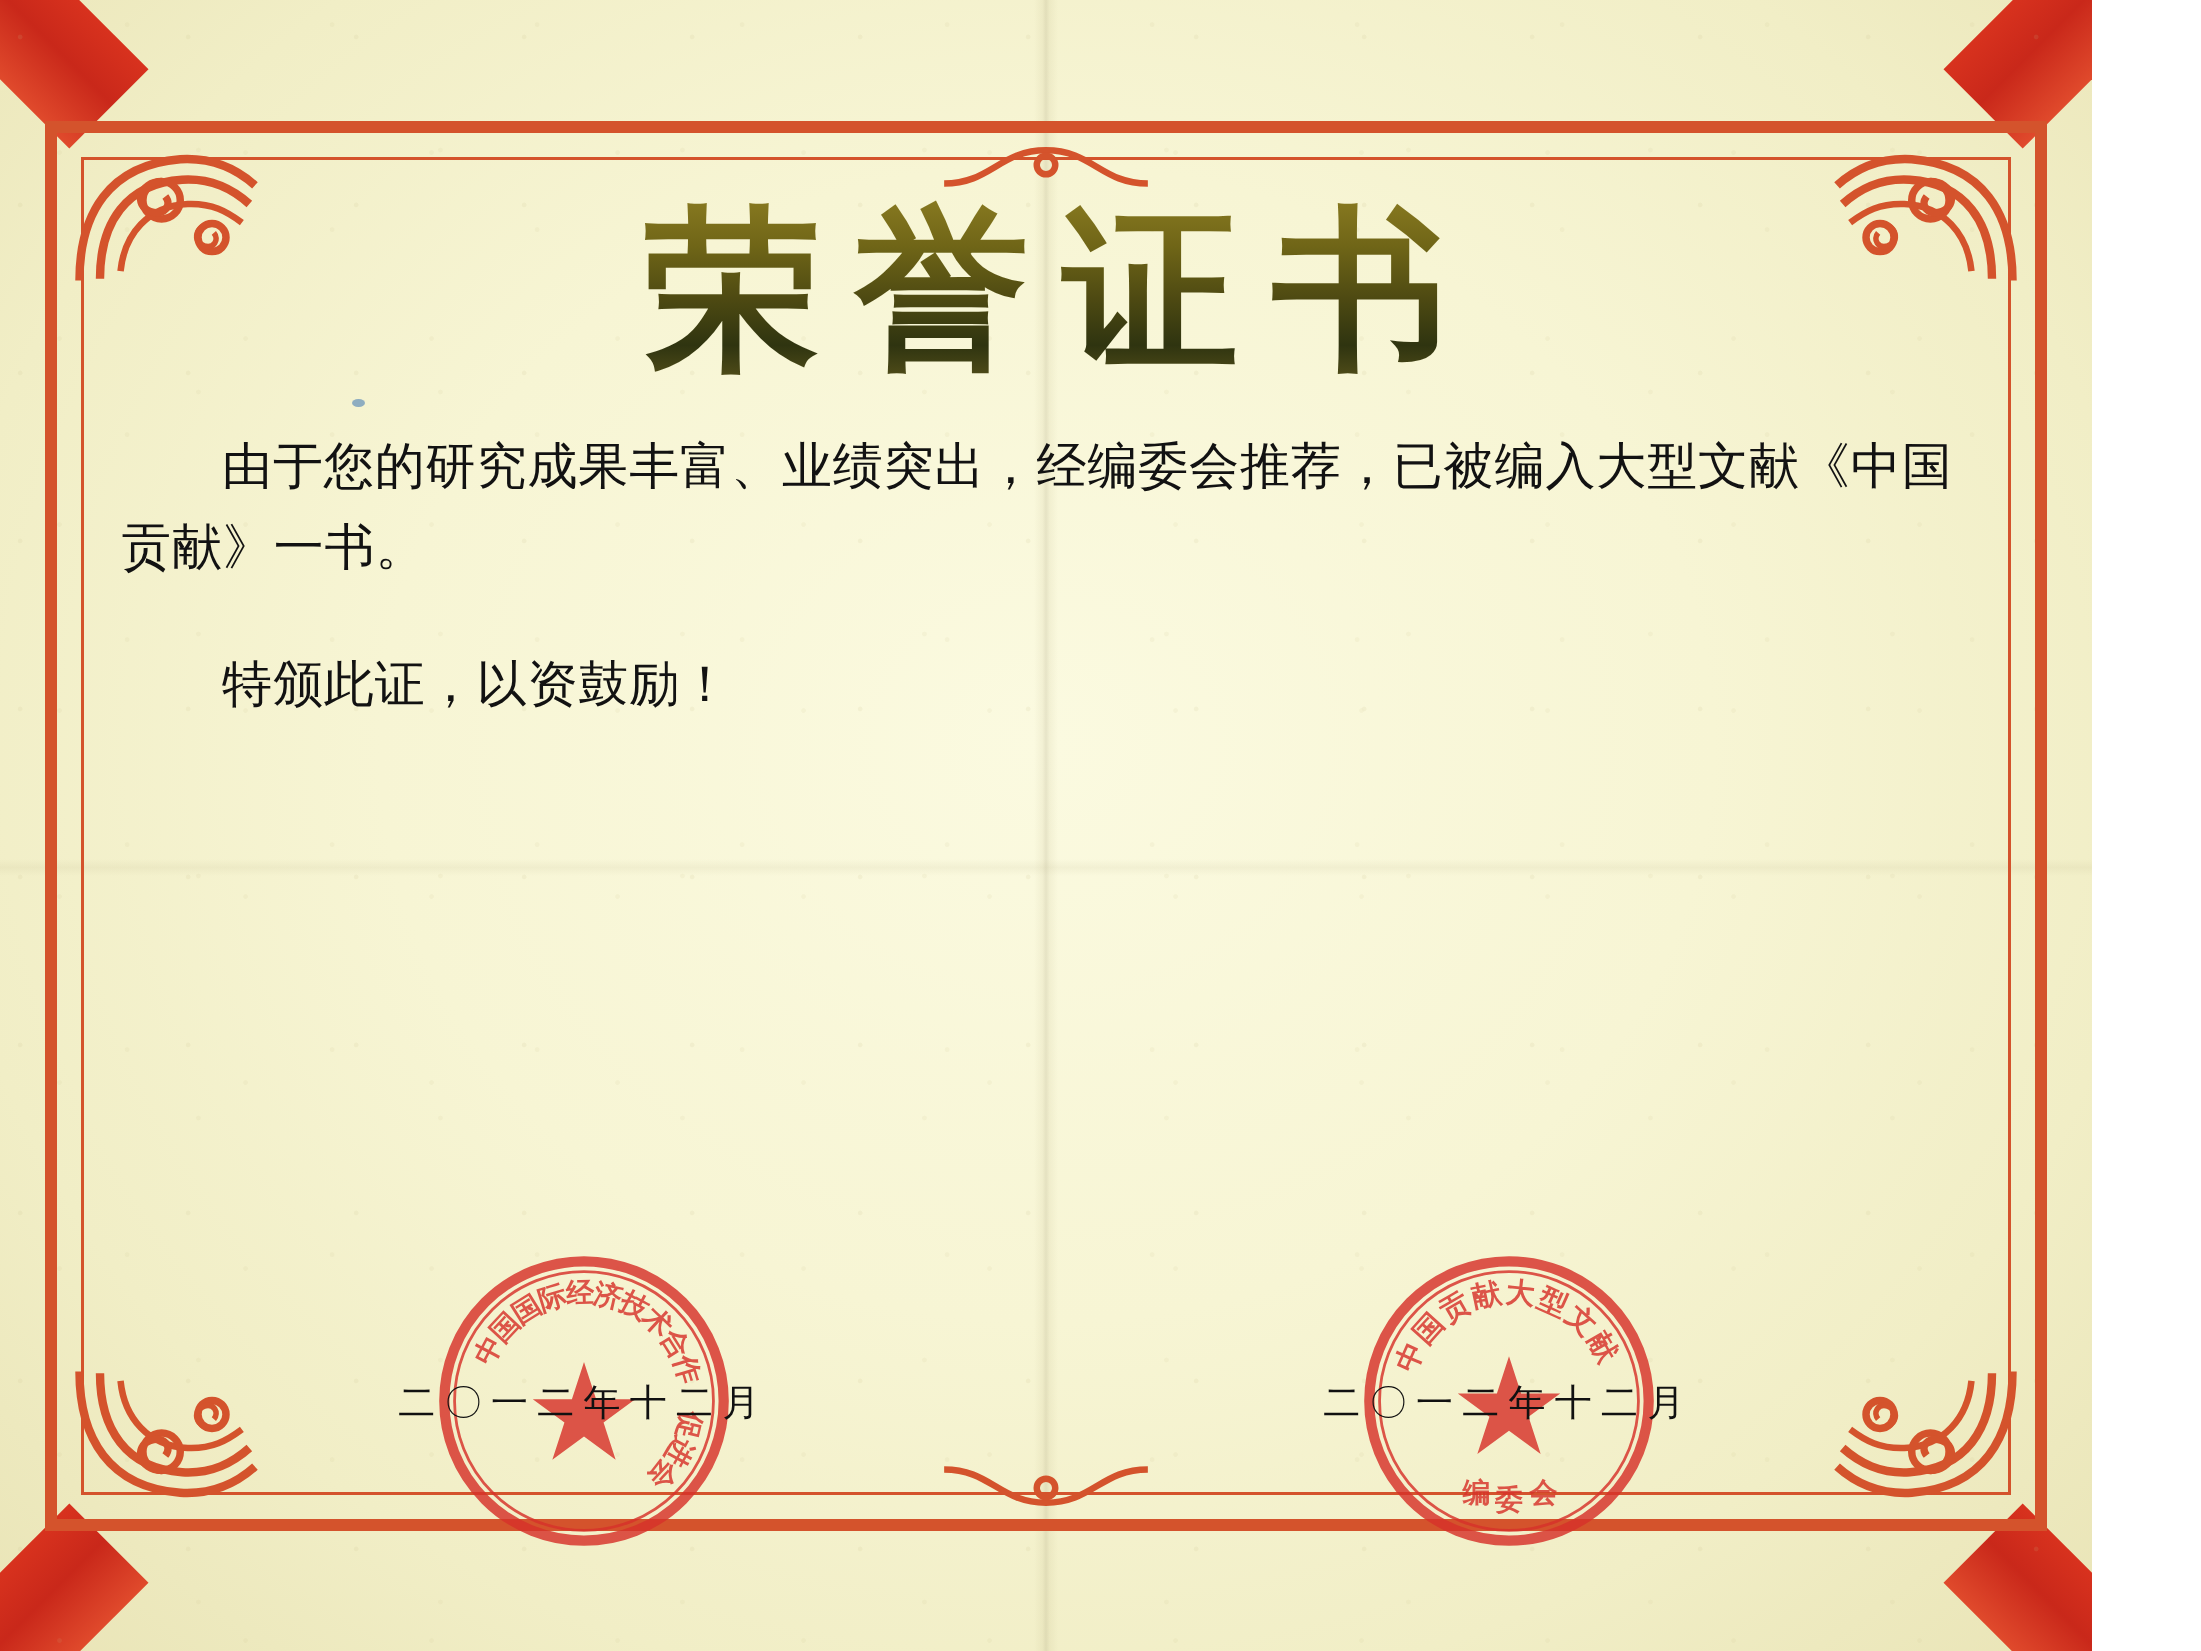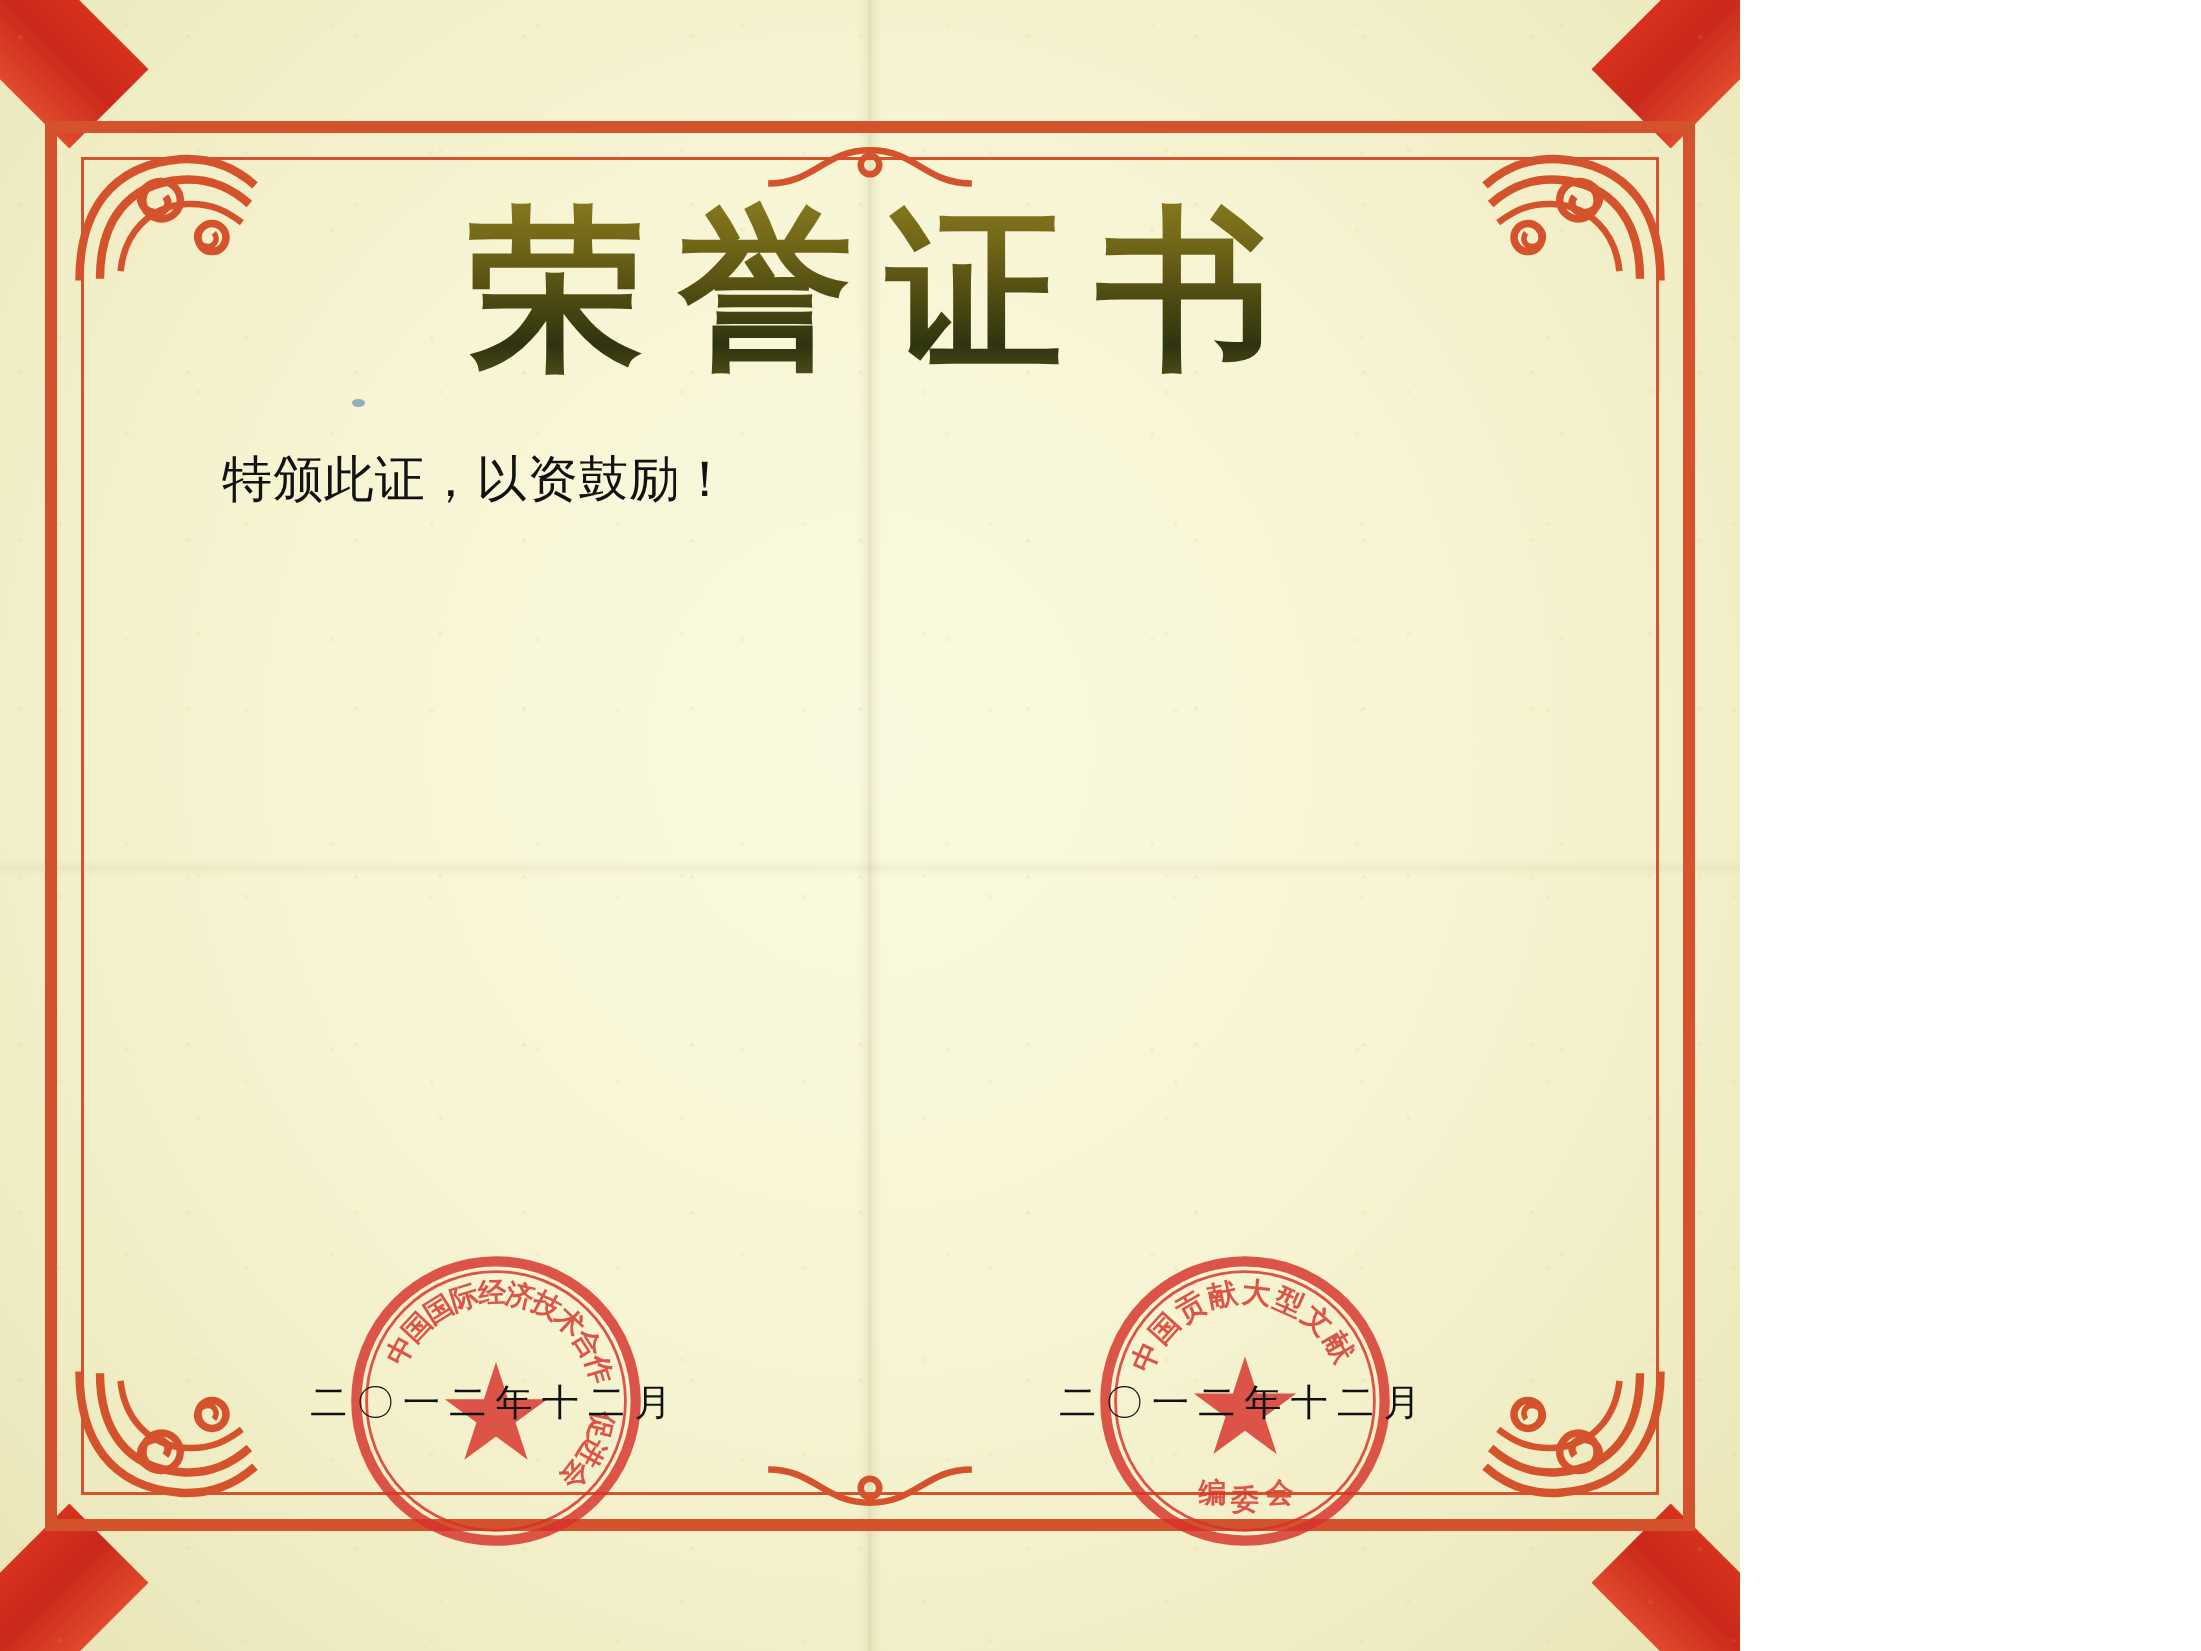--- a/index.html
+++ b/index.html
@@ -6,21 +6,21 @@
     margin: 0;
     padding: 0;
     background: #ffffff;
   }
   body {
     font-family: "DejaVu Sans", "Liberation Sans", sans-serif;
   }
 
   .certificate {
     position: relative;
-    width: 1740px;
+    width: 2092px;
     height: 1652px;
     overflow: hidden;
     background:
       radial-gradient(ellipse at 50% 45%, #fbfae0 0%, #f7f5d4 45%, #f1eec6 75%, #e9e4b6 100%);
     text-decoration: underline;
   }
 
   
   .fold {
     position: absolute;
@@ -346,20 +346,21 @@
       </svg>
     </div>
   </div>
 
   <div class="content">
 
     <div class="title">荣誉证书</div>
 
 
     <div class="body-text">
+      <div class="para-1">由于您的研究成果丰富、业绩突出，经编委会推荐，已被编入大型文献《中国贡献》一书。</div>
       <div class="para-2">特颁此证，以资鼓励！</div>
     </div>
 
     <div class="signatures">
 
       <div class="sig-block">
         <div class="seal">
           <svg viewBox="0 0 320 320" xmlns="http://www.w3.org/2000/svg">
             <circle cx="160" cy="160" r="150" fill="none" stroke="#d7322a" stroke-width="11"></circle>
             <circle cx="160" cy="160" r="139" fill="none" stroke="#d7322a" stroke-width="3"></circle>

